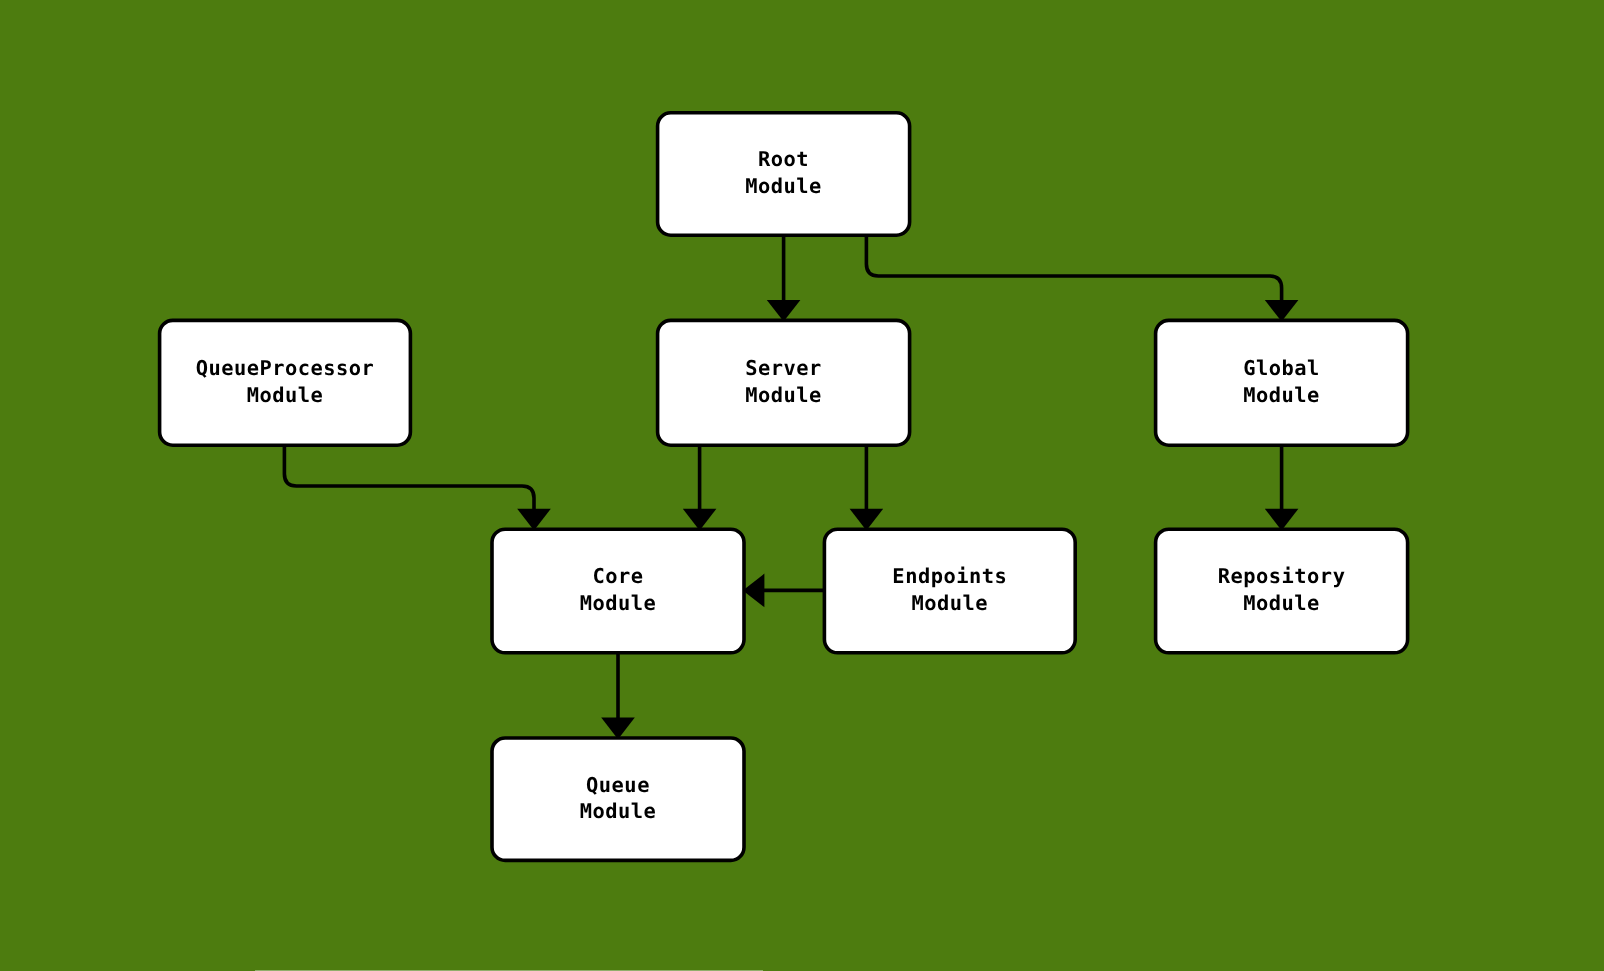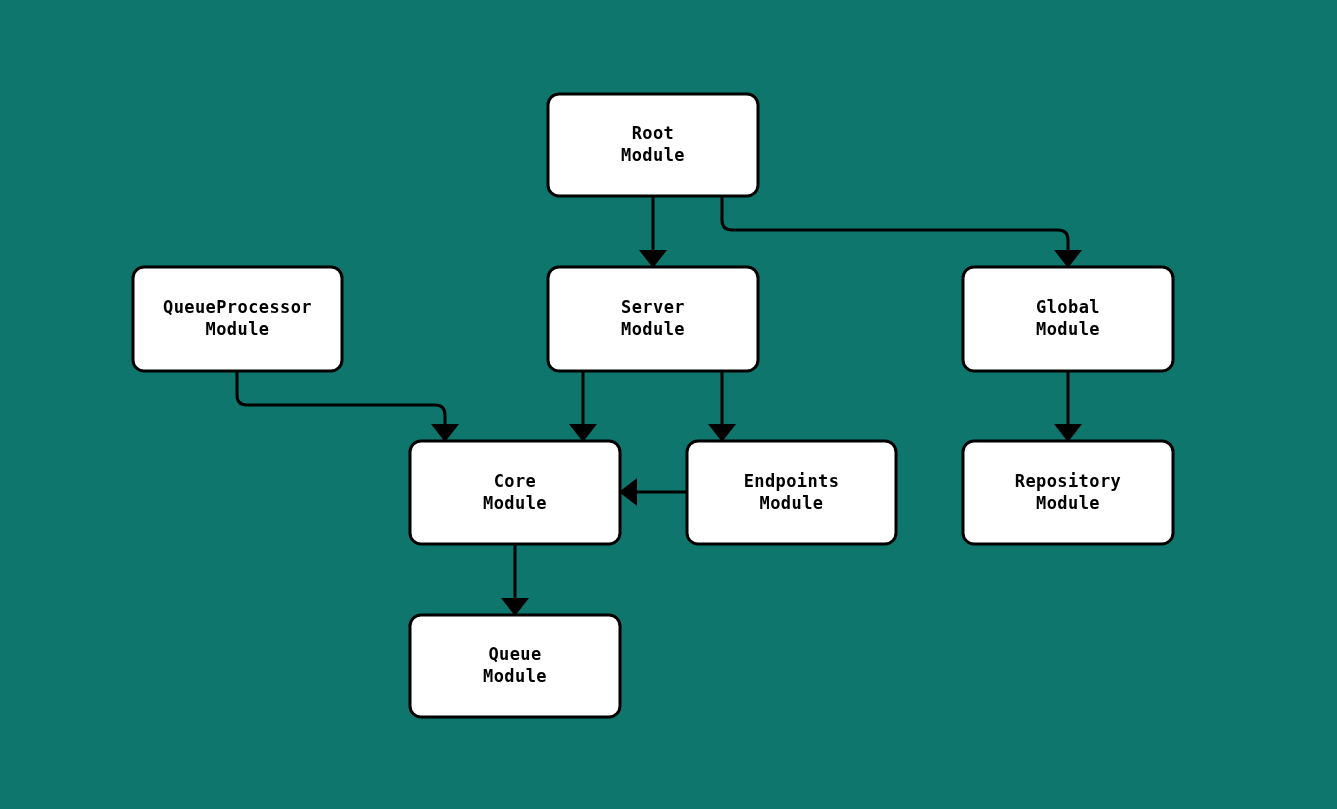--- a/index.html
+++ b/index.html
@@ -51,21 +51,21 @@
     stroke-linejoin: round;
   }
   .edge-head {
     fill: #000000;
     stroke: none;
   }
 </style>
 </head>
 <body>
 
-<div id="diagram-root" style="background: #0f766e;">
+<div id="diagram-root" style="background: #4d7c0f;">
   <svg class="diagram-canvas" viewBox="0 0 1337 809" xmlns="http://www.w3.org/2000/svg">
 
     <g>
       <path class="edge-path" d="M 653 196 L 653 252" stroke="#000000"></path>
       <path class="edge-path" d="M 722 196 L 722 220 Q 722 230 732 230 L 1058 230 Q 1068 230 1068 240 L 1068 252" stroke="#000000"></path>
       <path class="edge-path" d="M 237 371 L 237 395 Q 237 405 247 405 L 435 405 Q 445 405 445 415 L 445 426" stroke="#000000"></path>
       <path class="edge-path" d="M 583 371 L 583 426" stroke="#000000"></path>
       <path class="edge-path" d="M 722 371 L 722 426" stroke="#000000"></path>
       <path class="edge-path" d="M 687 492 L 635 492" stroke="#000000"></path>
       <path class="edge-path" d="M 1068 371 L 1068 426" stroke="#000000"></path>

